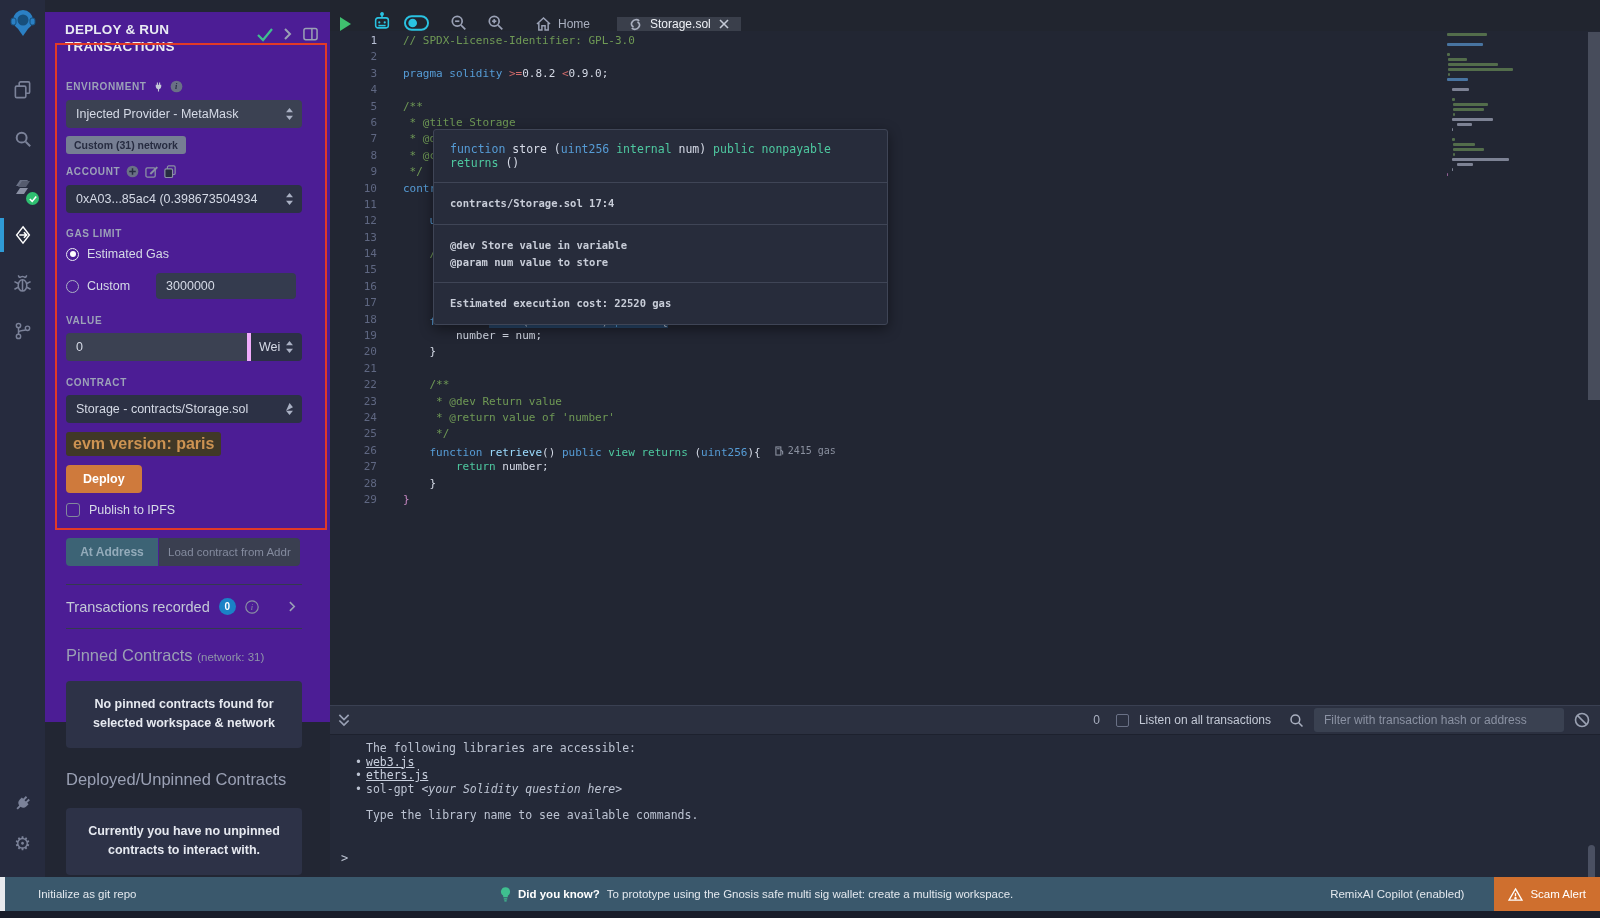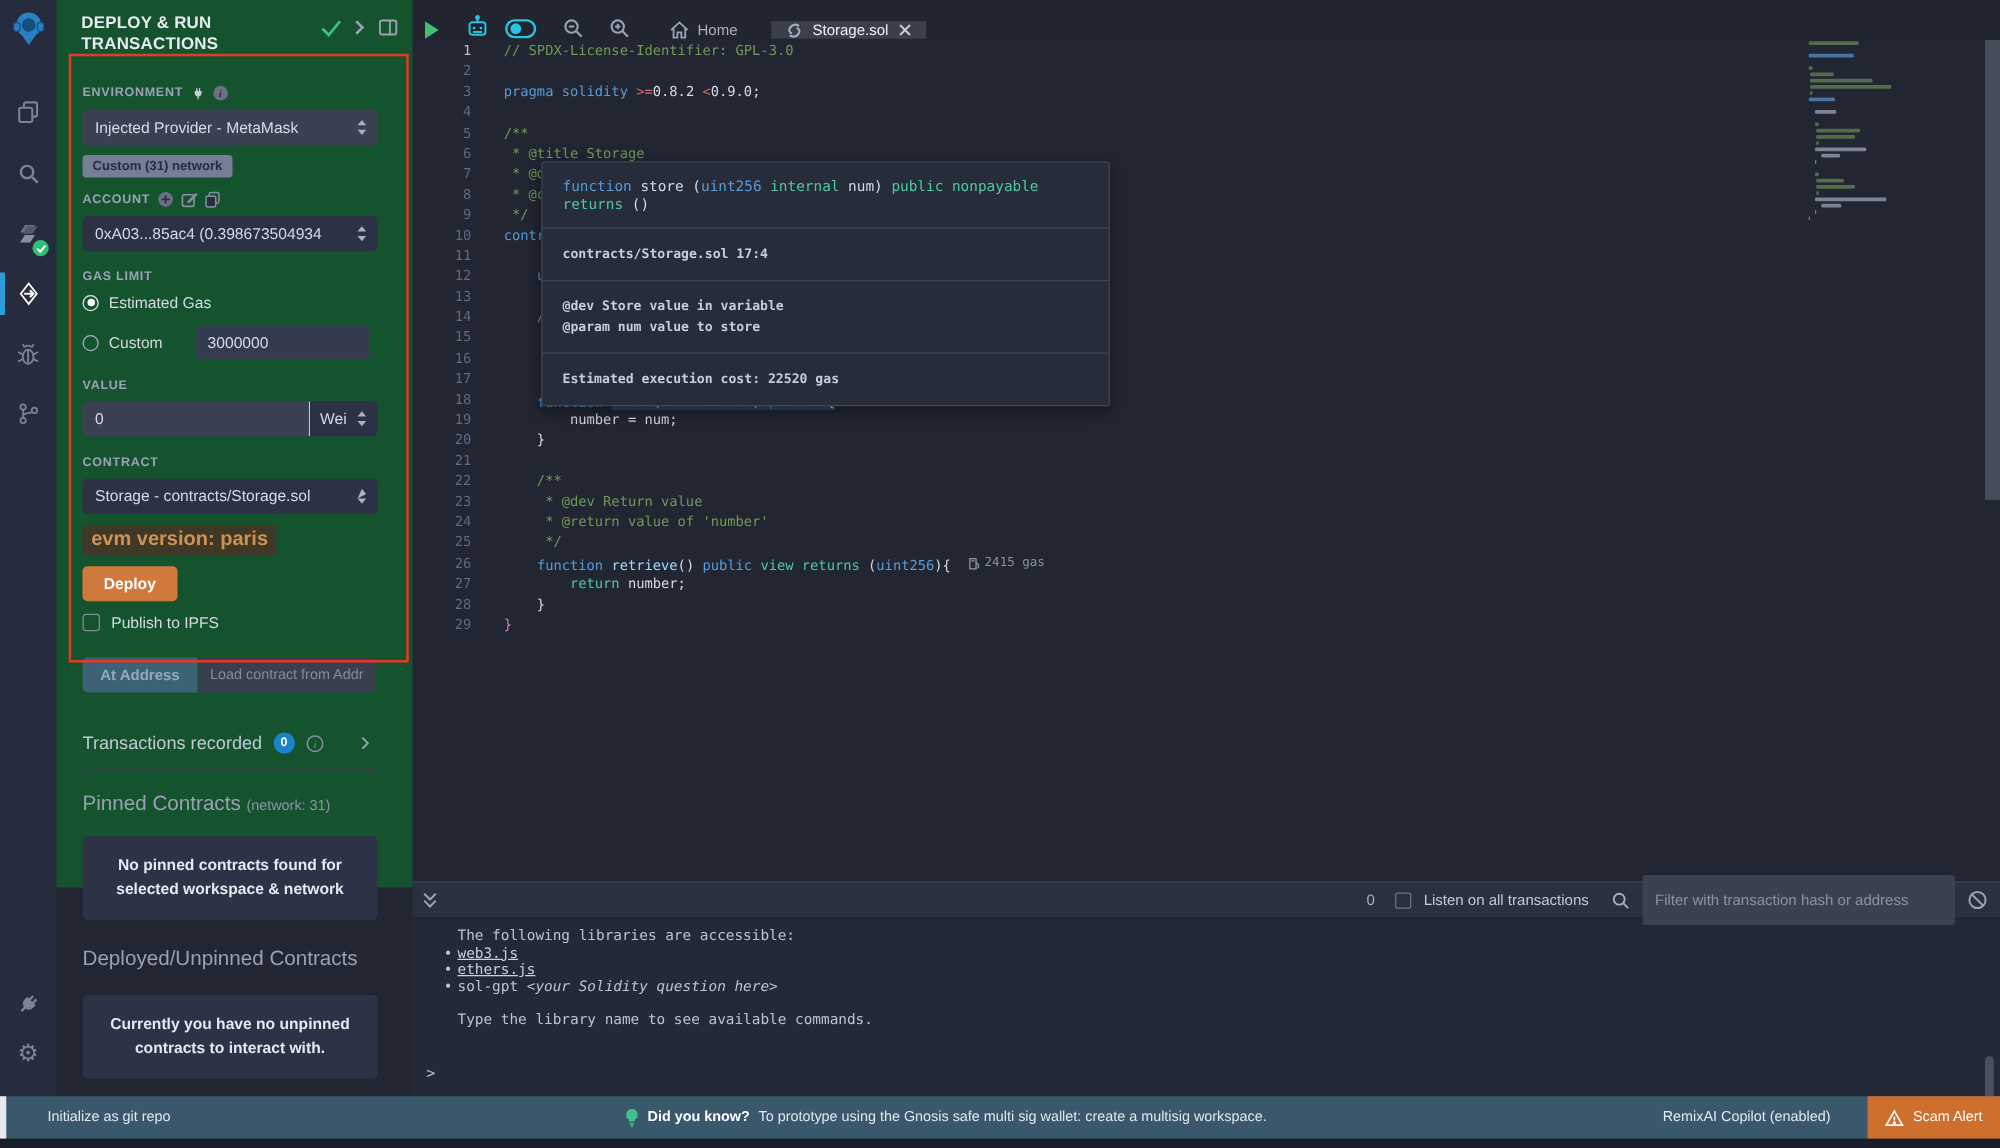--- a/index.html
+++ b/index.html
@@ -12,39 +12,39 @@
   
   .leftbar { position:absolute; left:0; top:0; width:45px; height:877px; background:#262b3e; z-index:30; display:flex; flex-direction:column; align-items:center; }
   .libtn { position:relative; width:45px; height:40px; display:flex; align-items:center; justify-content:center; color:#7b8299; }
   .libtn svg { display:block; }
   .libtn.active { color:#ffffff; }
   .libtn.active::before { content:""; position:absolute; left:0; top:3px; bottom:3px; width:4px; background:#2f9bd6; }
   .lb-spacer { flex:1; }
   .badge-check { position:absolute; right:6px; bottom:4px; width:13px; height:13px; border-radius:50%; background:#2fbf71; display:flex; align-items:center; justify-content:center; }
   .gear-glyph { font-size:19px; color:#7b8299; line-height:1; }
   
-  .sidepanel { position:absolute; left:45px; top:0; width:285px; height:710px; background:#14532d; z-index:20; color:#ccd1dd; }
+  .sidepanel { position:absolute; left:45px; top:12px; width:285px; height:710px; background:#4c1d95; z-index:20; color:#ccd1dd; }
   .sp-head { display:flex; align-items:flex-start; padding:9px 12px 4px 20px; }
   .sp-title { font-size:13.5px; font-weight:bold; color:#e8ebf2; line-height:17px; letter-spacing:.2px; flex:1; }
   .sp-head-icons { display:flex; align-items:center; gap:11px; margin-top:6px; }
   .sp-body { padding:10px 28px 0 21px; }
   .fld-label { font-size:10px; letter-spacing:.6px; color:#9ca2b8; font-weight:bold; display:flex; align-items:center; gap:6px; margin-top:11px; }
   .select { height:28px; border-radius:4px; display:flex; align-items:center; padding:0 8px 0 10px; font-size:12.5px; color:#d5dae6; margin-top:7px; cursor:pointer; }
   .select .grow { flex:1; white-space:nowrap; overflow:hidden; }
   .sel-env { background:#3b4152; }
   .sel-dark { background:#2c3145; }
   .pill-net { display:inline-block; margin-top:8px; background:#767e93; color:#272c41; font-size:10.5px; font-weight:bold; padding:3px 8px; border-radius:3px; }
   .radio-row { display:flex; align-items:center; gap:8px; margin-top:8px; font-size:12.5px; color:#d5dae6; }
   .radio { width:13px; height:13px; border-radius:50%; border:1.5px solid #aab1c4; position:relative; }
   .radio.sel { border-color:#e8ebf2; }
   .radio.sel::after { content:""; position:absolute; left:2.5px; top:2.5px; width:6px; height:6px; border-radius:50%; background:#ffffff; }
   .gas-input { width:140px; height:26px; background:#343b4e; border:none; border-radius:4px; color:#d5dae6; font-size:12.5px; padding:0 10px; margin-left:18px; font-family:"Liberation Sans",sans-serif; }
   .value-row { display:flex; margin-top:7px; height:28px; }
   .value-input { flex:1; background:#3b4152; border:none; border-radius:4px 0 0 4px; color:#d5dae6; font-size:12.5px; padding:0 10px; font-family:"Liberation Sans",sans-serif; }
-  .value-unit { width:64px; background:#2c3145; border-radius:0 4px 4px 0; display:flex; align-items:center; justify-content:space-between; padding:0 8px; font-size:12.5px; color:#d5dae6; border-left:1px solid #f0abfc; }
+  .value-unit { width:64px; background:#2c3145; border-radius:0 4px 4px 0; display:flex; align-items:center; justify-content:space-between; padding:0 8px; font-size:12.5px; color:#d5dae6; border-left:4px solid #f0abfc; }
   .pill-evm { display:inline-block; margin-top:9px; background:#403827; color:#cc9352; font-size:16px; font-weight:bold; padding:3px 7px; border-radius:3px; }
   .btn-deploy { display:inline-block; margin-top:9px; background:#cf7a3c; color:#fff; font-weight:bold; font-size:12.5px; border:none; border-radius:4px; padding:7px 17px; cursor:pointer; }
   .chk-row { display:flex; align-items:center; gap:9px; margin-top:10px; font-size:12.5px; color:#d5dae6; }
   .chk { width:14px; height:14px; border:1.5px solid #82899c; border-radius:3px; background:transparent; }
   .ataddr-row { display:flex; margin-top:21px; }
   .btn-ataddr { width:92px; height:28px; background:#3c6375; color:#93abba; font-weight:bold; font-size:12px; border:none; border-radius:4px 0 0 4px; }
   .ataddr-input { width:141px; height:28px; background:#3a3f50; border:none; border-radius:0 4px 4px 0; color:#d5dae6; font-size:11.5px; padding:0 9px; margin-left:1px; font-family:"Liberation Sans",sans-serif; }
   .ataddr-input::placeholder { color:#848b9e; }
   .tx-row { display:flex; align-items:center; gap:9px; border-top:1px solid #343a4e; border-bottom:1px solid #343a4e; margin-top:18px; padding:13px 2px 13px 0; }
   .tx-label { font-size:14.5px; color:#c3c9d6; }
@@ -89,21 +89,21 @@
   .mmrow { height:5px; display:flex; }
   .mmbar { height:2.6px; border-radius:1px; opacity:.85; }
   .ed-scroll { position:absolute; right:0; top:1px; width:12px; height:368px; background:#474c5b; }
   
   .terminal { position:absolute; left:0; top:705px; width:100%; height:172px; background:#242938; }
   .term-head { height:30px; background:#2b3040; border-top:1px solid #3a4052; border-bottom:1px solid #1d212e; display:flex; align-items:center; padding:0 10px 0 8px; }
   .term-right { margin-left:auto; display:flex; align-items:center; gap:10px; }
   .term-count { color:#aab0c0; font-size:12px; margin-right:6px; }
   .term-chk { width:13px; height:13px; border:1.5px solid #6a7186; border-radius:2px; }
   .term-listen { color:#c3c9d6; font-size:12px; }
-  .term-filter { width:250px; height:40px; background:#3a4151; border:none; border-radius:3px; color:#d5dae6; font-size:12px; padding:0 10px; font-family:"Liberation Sans",sans-serif; }
+  .term-filter { width:250px; height:24px; background:#3a4151; border:none; border-radius:3px; color:#d5dae6; font-size:12px; padding:0 10px; font-family:"Liberation Sans",sans-serif; }
   .term-filter::placeholder { color:#8b92a3; }
   .term-body { padding:7px 0 0 36px; font-family:"DejaVu Sans Mono",monospace; font-size:11.5px; color:#bcc3d2; line-height:13.5px; }
   .term-li { position:relative; }
   .term-li::before { content:"•"; position:absolute; left:-11px; color:#bcc3d2; }
   .term-link { text-decoration:underline; color:#c9d0de; cursor:pointer; }
   .term-italic { font-style:italic; }
   .term-hint { margin-top:13px; }
   .term-prompt { position:absolute; left:11px; top:146px; font-family:"DejaVu Sans Mono",monospace; font-size:12px; color:#bcc3d2; }
   .term-scroll { position:absolute; right:5px; top:140px; width:7px; height:38px; border-radius:4px; background:#4a5062; }
   

